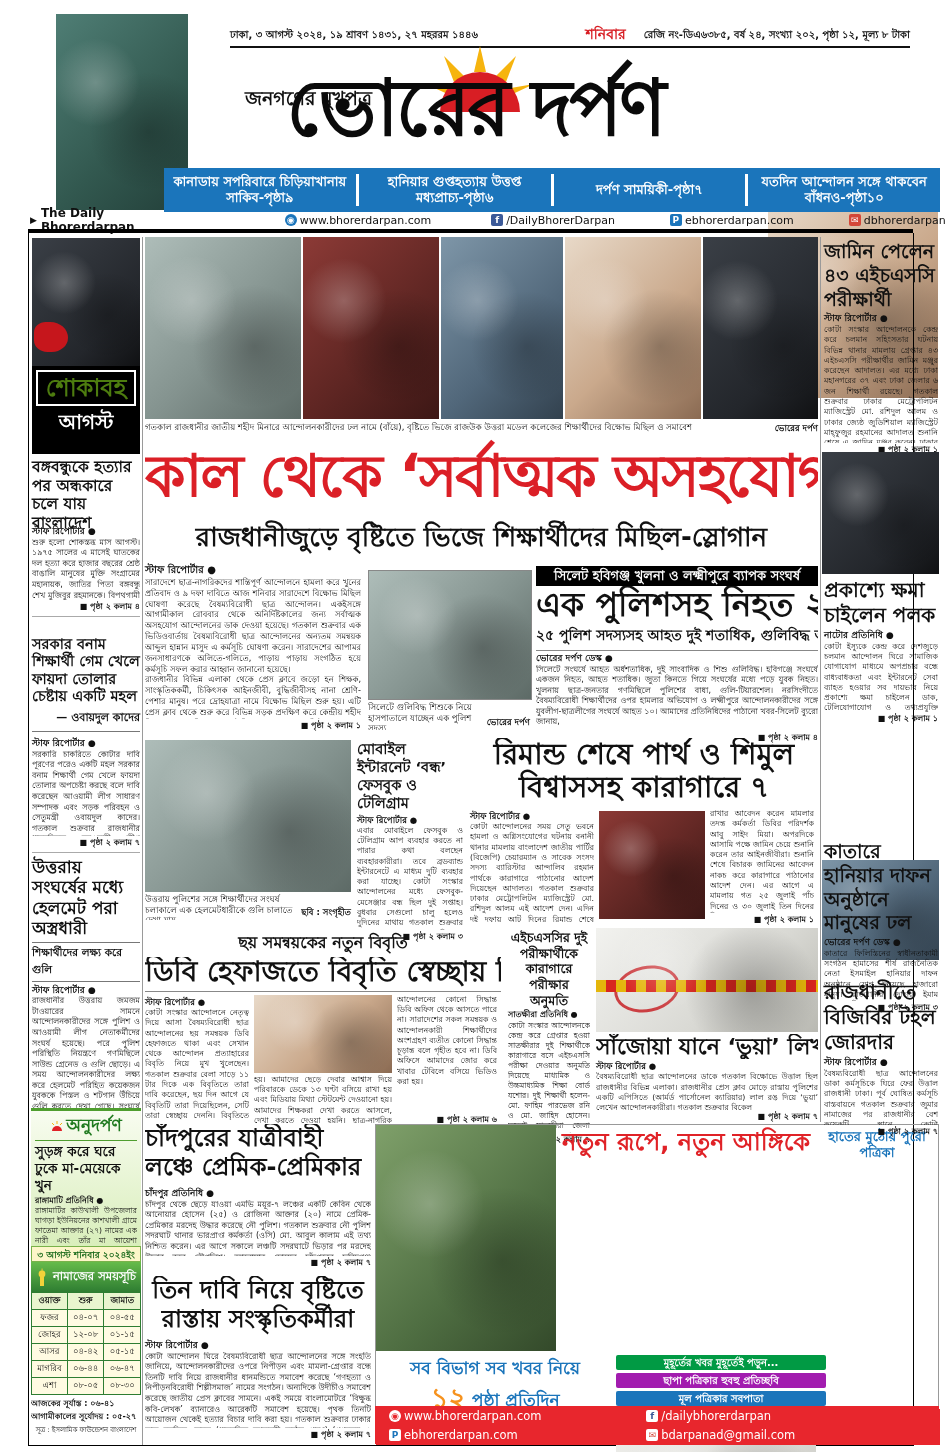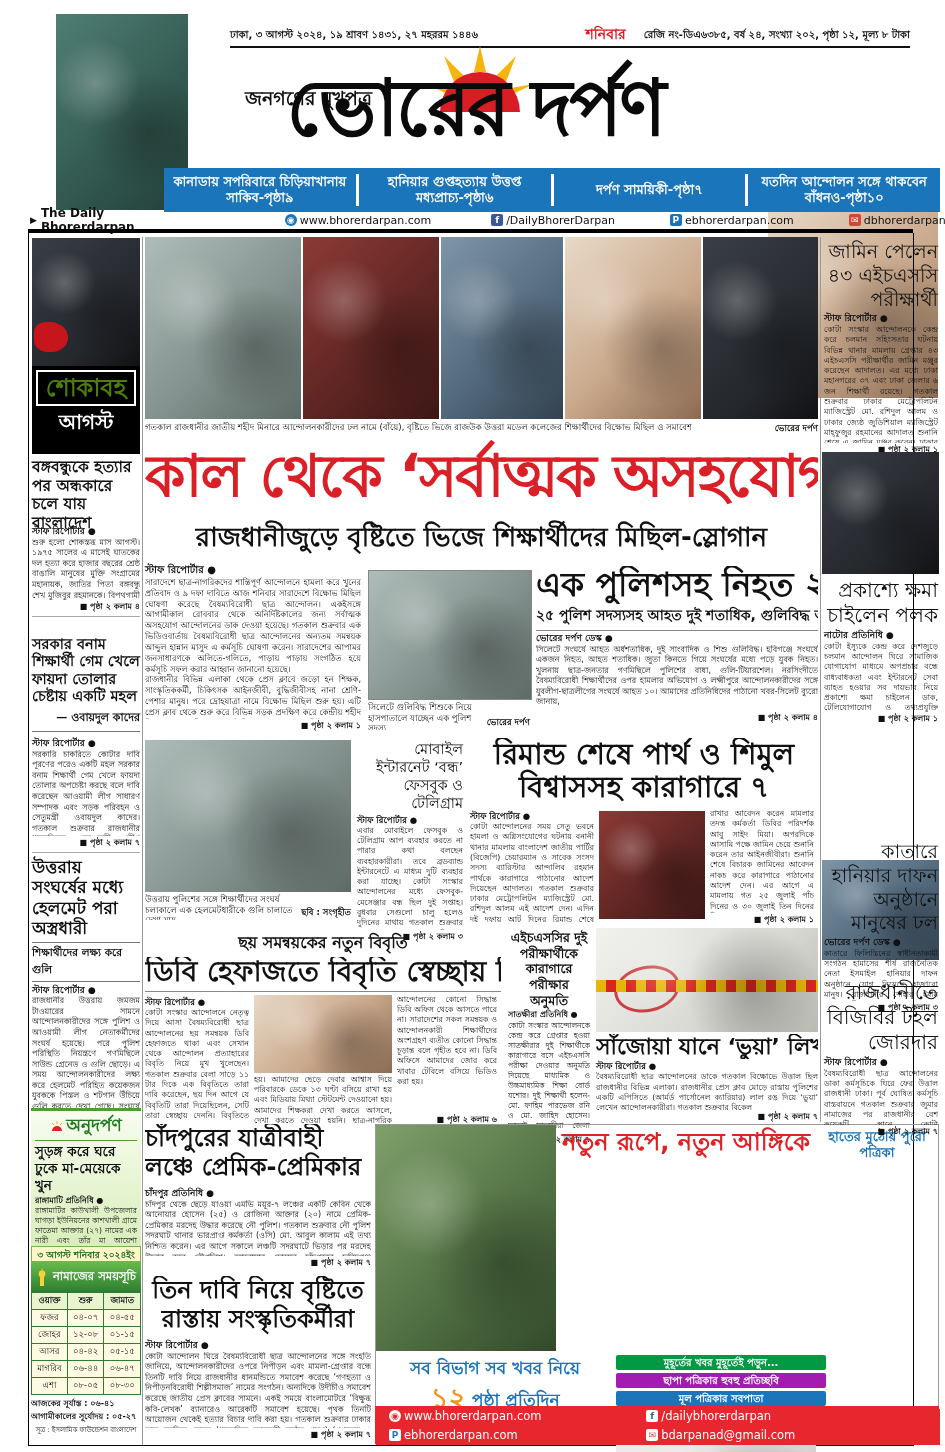--- a/index.html
+++ b/index.html
@@ -17,21 +17,21 @@
   .ph-blue{background:linear-gradient(135deg,#7e96a8,#51677a 60%,#32414e)}
   .ph-green{background:linear-gradient(135deg,#7fa06a,#4f6e42 60%,#33492a)}
   .ph-street{background:linear-gradient(135deg,#aebdb9,#84938f 55%,#5d6a66)}
   .ph-white{background:linear-gradient(135deg,#f2f2ef,#d9d9d4 60%,#b9b9b2)}
   .vline{background:#9a9a9a;width:1px}
   .hline{background:#9a9a9a;height:1px}
   .byline{font-weight:bold;font-size:9px;line-height:1.2;margin:2px 0 1px}
   .body{font-size:8px;line-height:1.32;text-align:justify;white-space:pre-line;overflow:hidden}
   .jump{font-weight:bold;font-size:8px;float:right}
   .h-side{font-weight:bold;line-height:1.2;font-size:17px}
-  .h-right{font-weight:normal;line-height:1.25;font-size:20px;text-align:right}
+  .h-right{font-weight:bold;line-height:1.25;font-size:20px;text-align:left}
   .cap{font-size:8.5px;line-height:1.25}
   .credit{font-weight:bold;font-size:8.5px;white-space:nowrap}
   .kicker{background:#000;color:#fff;font-weight:bold;text-align:center}
   .icon-sq{display:inline-block;width:12px;height:12px;border-radius:2px;color:#fff;
            font-size:9px;font-weight:bold;text-align:center;line-height:12px;vertical-align:middle;margin-right:3px}
   .teaser-cell{flex:1;display:flex;align-items:center;justify-content:center;text-align:center;
                color:#fff;font-weight:bold;font-size:13px;line-height:1.25;padding:2px 6px}
   .teaser-sep{width:3px;background:#fff;margin:6px 0}
   .banner{color:#fff;font-weight:bold;font-size:10px;text-align:center;line-height:15px;height:15px;
           margin-bottom:3px;border-radius:2px;padding:0 6px}
@@ -187,37 +187,38 @@
 
   <div class="abs" style="left:368px;top:570px;width:162px;height:164px">
     <div class="ph ph-street" style="width:162px;height:128px;border:1px solid #888"></div>
     <div style="display:flex;justify-content:space-between;margin-top:2px">
       <span class="cap" style="width:118px;height:28px;overflow:hidden">সিলেটে গুলিবিদ্ধ শিশুকে নিয়ে হাসপাতালে যাচ্ছেন এক পুলিশ সদস্য</span>
       <span class="credit" style="align-self:flex-end">ভোরের দর্পণ</span>
     </div>
   </div>
 
   <div class="abs" style="left:536px;top:566px;width:282px;height:168px">
+    <div class="kicker" style="font-size:13px;line-height:20px;height:20px;overflow:hidden">সিলেট হবিগঞ্জ খুলনা ও লক্ষ্মীপুরে ব্যাপক সংঘর্ষ</div>
     <div style="font-weight:900;font-size:33px;text-align:center;line-height:1.15;white-space:nowrap;overflow:hidden">এক পুলিশসহ নিহত ২</div>
     <div style="font-weight:bold;font-size:14px;text-align:center;border-bottom:1px solid #888;padding-bottom:2px;white-space:nowrap;overflow:hidden">২৫ পুলিশ সদস্যসহ আহত দুই শতাধিক, গুলিবিদ্ধ অনেকে</div>
     <div class="byline">ভোরের দর্পণ ডেস্ক ●</div>
     <div class="body" style="height:66px"><span>সিলেটে সংঘর্ষে আহত অর্ধশতাধিক, দুই সাংবাদিক ও শিশু গুলিবিদ্ধ। হবিগঞ্জে সংঘর্ষে একজন নিহত, আহত শতাধিক। জুতা কিনতে গিয়ে সংঘর্ষের মধ্যে পড়ে যুবক নিহত। খুলনায় ছাত্র-জনতার গণমিছিলে পুলিশের বাধা, গুলি-টিয়ারশেল। নরসিংদীতে বৈষম্যবিরোধী শিক্ষার্থীদের ওপর হামলার অভিযোগ ও লক্ষ্মীপুরে আন্দোলনকারীদের সঙ্গে যুবলীগ-ছাত্রলীগের সংঘর্ষে আহত ১০। আমাদের প্রতিনিধিদের পাঠানো খবর-সিলেট ব্যুরো জানায়,</span></div>
     <div class="jump">■ পৃষ্ঠা ২ কলাম ৪</div>
   </div>
 
   <div class="abs" style="left:145px;top:740px;width:206px;height:186px">
     <div class="ph ph-street" style="width:206px;height:152px"></div>
     <div style="display:flex;justify-content:space-between;margin-top:2px">
       <span class="cap" style="width:150px;height:26px;overflow:hidden">উত্তরায় পুলিশের সঙ্গে শিক্ষার্থীদের সংঘর্ষ চলাকালে এক হেলমেটধারীকে গুলি চালাতে দেখা যায়</span>
       <span class="credit" style="align-self:flex-end">ছবি : সংগৃহীত</span>
     </div>
   </div>
 
   <div class="abs" style="left:357px;top:740px;width:106px;height:186px">
-    <div style="font-weight:normal;font-size:14.5px;text-align:right;line-height:1.25">মোবাইল ইন্টারনেট ‘বন্ধ’ ফেসবুক ও টেলিগ্রাম</div>
+    <div style="font-weight:bold;font-size:14.5px;text-align:left;line-height:1.25">মোবাইল ইন্টারনেট ‘বন্ধ’ ফেসবুক ও টেলিগ্রাম</div>
     <div class="byline" style="font-size:8.5px">স্টাফ রিপোর্টার ●</div>
     <div class="body" style="height:104px;font-size:7.8px"><span>এবার মোবাইলে ফেসবুক ও টেলিগ্রাম আপ ব্যবহার করতে না পারার কথা বলছেন ব্যবহারকারীরা। তবে ব্রডব্যান্ড ইন্টারনেটে এ মাধ্যম দুটি ব্যবহার করা যাচ্ছে। কোটা সংস্কার আন্দোলনের মধ্যে ফেসবুক-মেসেঞ্জার বন্ধ ছিল দুই সপ্তাহ। বুধবার সেগুলো চালু হলেও দুদিনের মাথায় গতকাল শুক্রবার ফের ফেসবুক বন্ধের অভিযোগ করছেন ব্যবহারকারীরা। যদিও বাংলাদেশ টেলিযোগাযোগ নিয়ন্ত্রণ কমিশন বলছে, তারা ফেসবুক বন্ধ করেনি। সেরকম</span></div>
     <div class="jump">■ পৃষ্ঠা ২ কলাম ৩</div>
   </div>
 
   <div class="abs" style="left:470px;top:738px;width:348px;height:188px">
     <div style="font-weight:900;font-size:29px;text-align:center;line-height:1.15;height:68px;overflow:hidden">রিমান্ড শেষে পার্থ ও শিমুল বিশ্বাসসহ কারাগারে ৭</div>
     <div style="display:flex;gap:5px;margin-top:3px">
       <div style="width:124px">
         <div class="byline" style="font-size:8.5px">স্টাফ রিপোর্টার ●</div>

